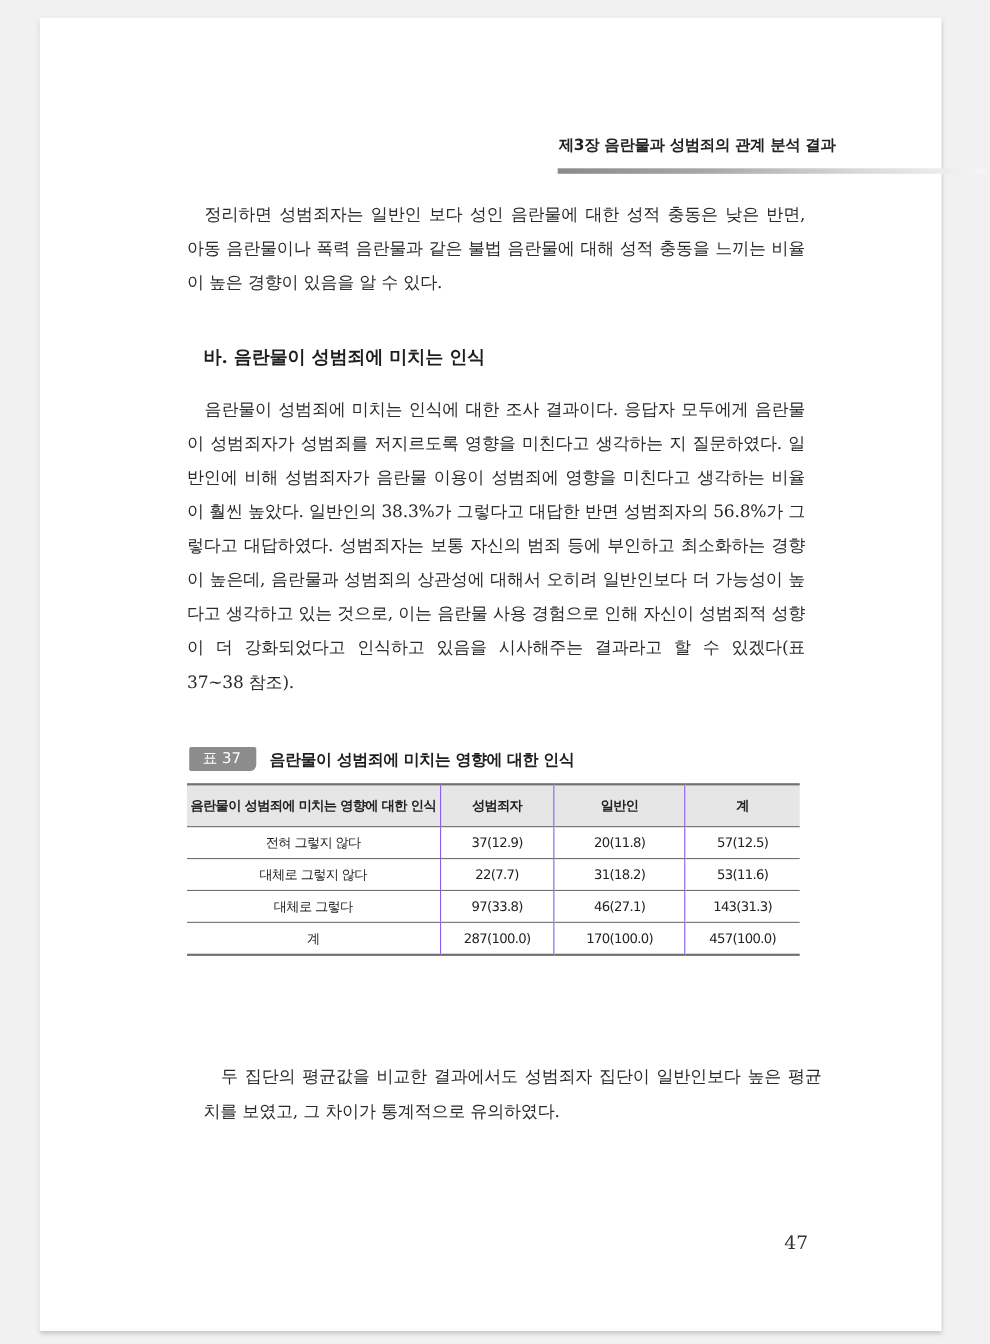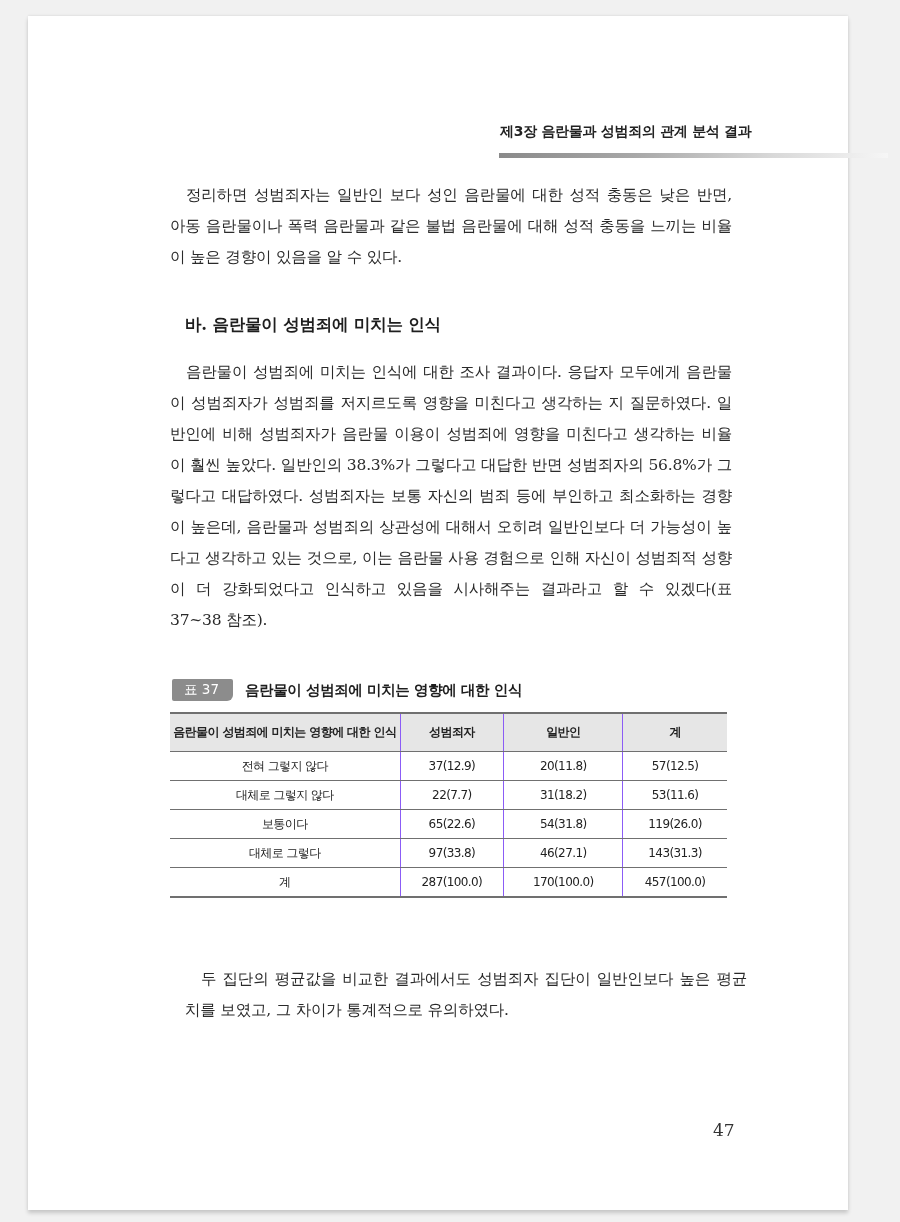--- a/index.html
+++ b/index.html
@@ -1,21 +1,21 @@
 <!DOCTYPE html>
 <html><head>
 <meta charset="utf-8">
 <style>
   html, body { margin: 0; padding: 0; }
   body {
     width: 900px; height: 1222px; background: #f1f1f1; position: relative; overflow: hidden;
     font-family: "DejaVu Serif", "Liberation Serif", serif; color: #222;
   }
   .page {
-    position: absolute; left: 28px; top: 16px; width: 820px; height: 1194px;
+    position: absolute; left: 36px; top: 16px; width: 820px; height: 1194px;
     background: #ffffff;
     box-shadow: 0 -1px 2px rgba(0,0,0,0.06), 0 3px 4px rgba(0,0,0,0.18);
   }
   .running-head {
     position: absolute; left: 472px; top: 107px;
     font-family: "DejaVu Sans", "Liberation Sans", sans-serif;
     font-size: 14px; font-weight: bold; color: #222; letter-spacing: -0.3px;
   }
   .head-rule {
     position: absolute; left: 471px; top: 137px; width: 389px; height: 5px;
@@ -94,26 +94,20 @@
       <td>20(11.8)</td>
       <td>57(12.5)</td>
     </tr>
     <tr>
       <td>대체로 그렇지 않다</td>
       <td>22(7.7)</td>
       <td>31(18.2)</td>
       <td>53(11.6)</td>
     </tr>
     <tr>
-      <td>보통이다</td>
-      <td>65(22.6)</td>
-      <td>54(31.8)</td>
-      <td>119(26.0)</td>
-    </tr>
-    <tr>
       <td>대체로 그렇다</td>
       <td>97(33.8)</td>
       <td>46(27.1)</td>
       <td>143(31.3)</td>
     </tr>
     <tr>
       <td>계</td>
       <td>287(100.0)</td>
       <td>170(100.0)</td>
       <td>457(100.0)</td>

